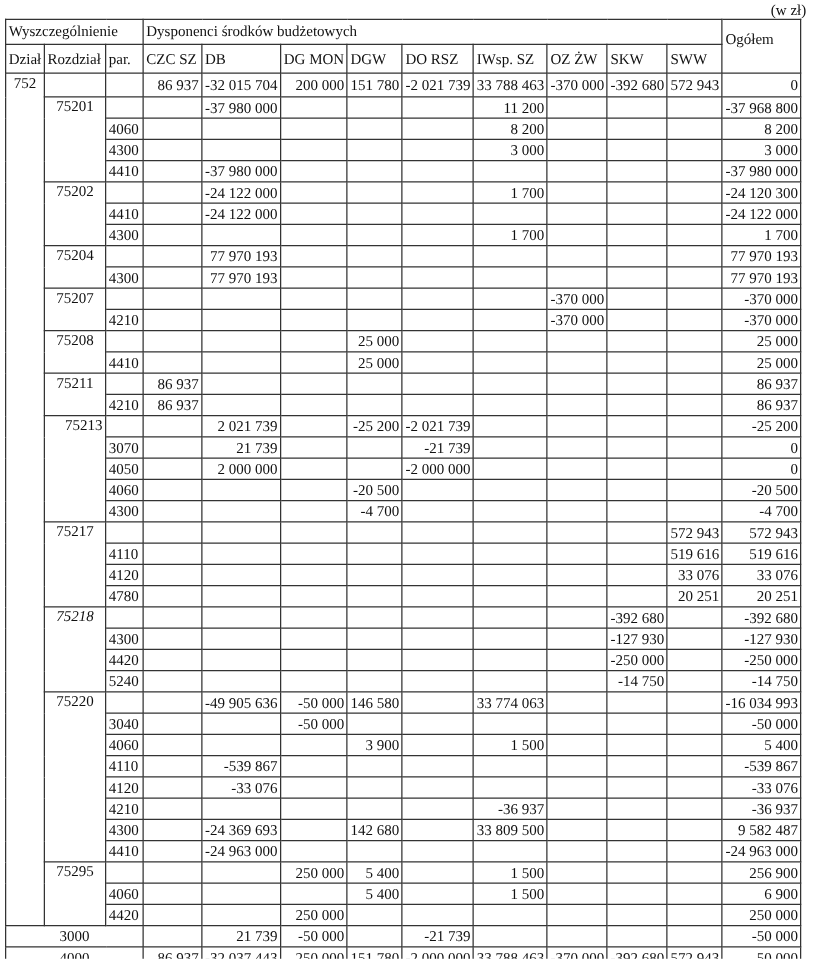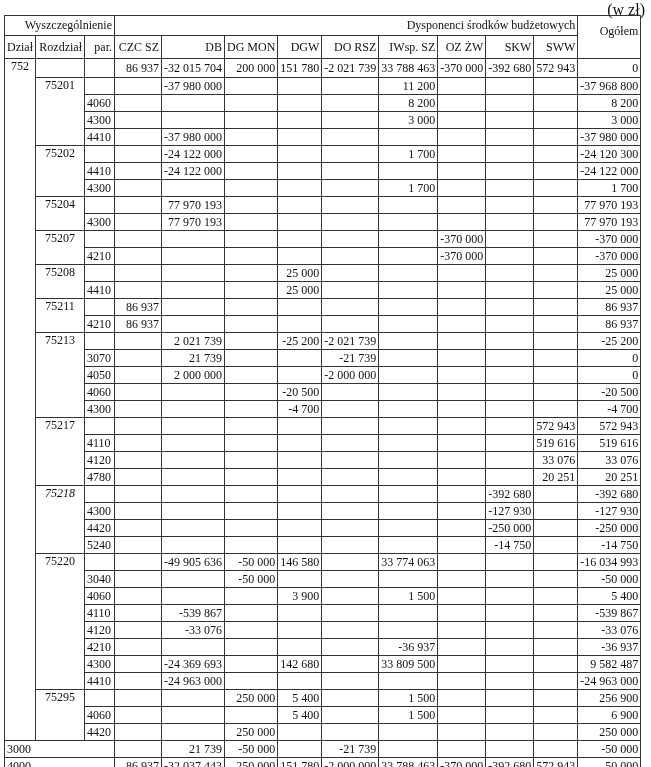--- a/index.html
+++ b/index.html
@@ -1,25 +1,25 @@
 <!DOCTYPE html>
 <html><head>
 <meta charset="utf-8">
 <style>
   html, body { margin:0; padding:0; background:#fff; }
   body { width:651px; height:767px; position:relative; font-family:"Liberation Serif", serif; color:#111; }
-  .unit { position:absolute; right:6px; top:1px; font-size:16px; }
+  .unit { position:absolute; right:6px; top:1px; font-size:12px; }
   table { position:absolute; left:4px; top:15px; border-collapse:collapse; table-layout:fixed; font-size:12px; }
   td, th { border:1px solid #333; padding:0 2px; height:16px; line-height:15px; white-space:nowrap; overflow:hidden; font-weight:normal; }
-  th { text-align:right; }
+  th { text-align:left; }
   th.hdr1 { height:19px; }
   th.hdr2 { height:22px; }
   td.num { text-align:right; }
   td.l { text-align:left; }
-  td.c { }
+  td.c { text-align:center; }
   td.dz { vertical-align:top; text-align:center; }
   td.rz { text-align:center; }
   tr.first td { height:18px;margin-top:24px; }
 </style>
 </head>
 <body>
 
 <div class="unit">(w zł)</div>
 
 <table>
@@ -270,21 +270,21 @@
         <td class="num"></td>
         <td class="num"></td>
         <td class="num"></td>
         <td class="num"></td>
         <td class="num"></td>
         <td class="num"></td>
         <td class="num"></td>
         <td class="num">86 937</td>
       </tr>
       <tr>
-        <td class="rz" rowspan="5" style="vertical-align: top;">75213</td>
+        <td class="rz" rowspan="5" style="vertical-align: top; text-align: right;">75213</td>
         <td></td>
         <td class="num"></td>
         <td class="num">2 021 739</td>
         <td class="num"></td>
         <td class="num">-25 200</td>
         <td class="num">-2 021 739</td>
         <td class="num"></td>
         <td class="num"></td>
         <td class="num"></td>
         <td class="num"></td>

